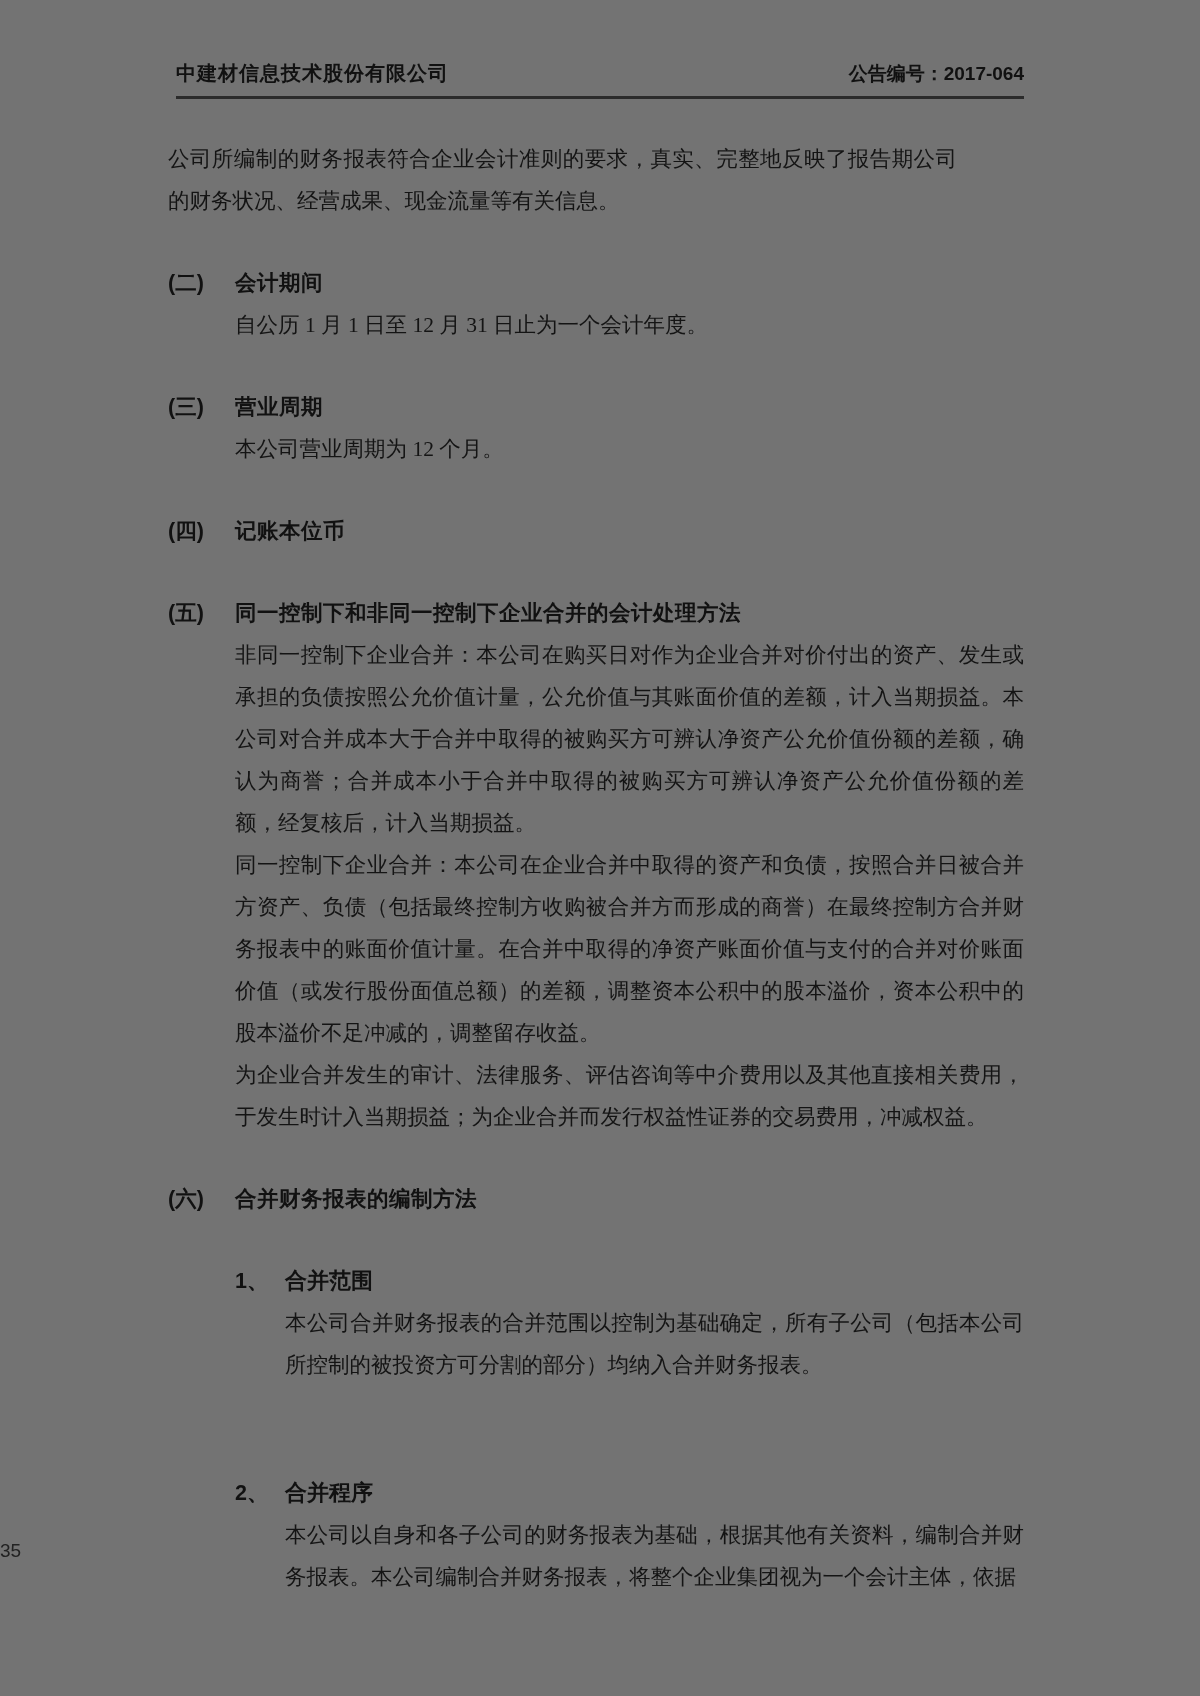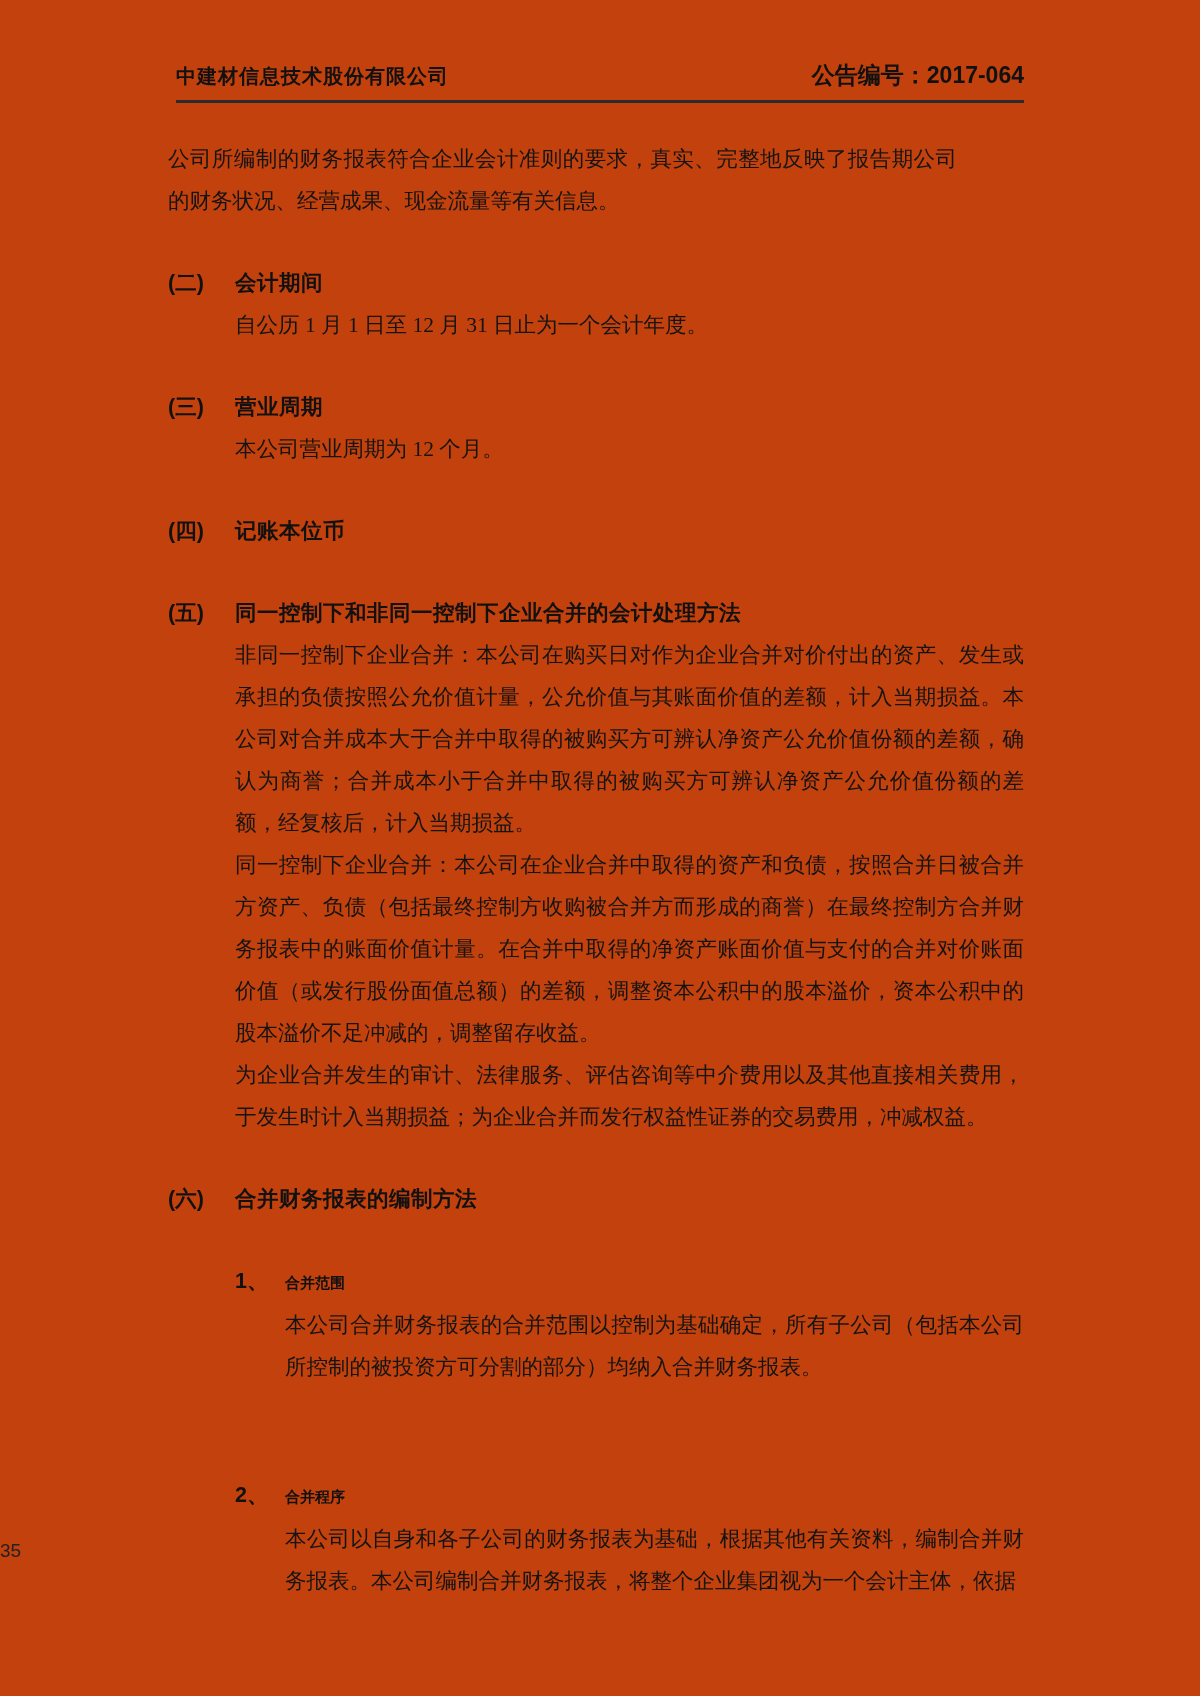--- a/index.html
+++ b/index.html
@@ -5,21 +5,21 @@
   html, body {
     margin: 0;
     padding: 0;
     background: #e9e9e9;
   }
   .page {
     position: relative;
     width: 1200px;
     height: 1696px;
     margin: 0 auto;
-    background: #c2410c;
+    background: #737373;
     box-shadow: 0 0 14px rgba(0,0,0,0.18);
     color: #111111;
     font-family: "Liberation Serif", serif;
     overflow: hidden;
   }
 
   
   .doc-header {
     position: absolute;
     top: 60px;
@@ -33,21 +33,21 @@
   }
   .doc-header .company {
     font-family: "Liberation Sans", sans-serif;
     font-weight: 700;
     font-size: 20px;
     letter-spacing: 1px;
   }
   .doc-header .notice-no {
     font-family: "Liberation Sans", sans-serif;
     font-weight: 700;
-    font-size: 23px;
+    font-size: 19px;
   }
   .doc-header .header-rule {
     margin-top: 9px;
     height: 3px;
     background: #2b2b2b;
   }
 
   
   .doc-body {
     position: absolute;
@@ -107,21 +107,21 @@
     flex: 0 0 50px;
     font-family: "Liberation Sans", sans-serif;
     font-weight: 700;
     font-size: 21.5px;
     line-height: 42px;
   }
   .subsec-head .sub-title {
     margin: 0;
     font-family: "Liberation Sans", sans-serif;
     font-weight: 700;
-    font-size: 15px;
+    font-size: 22px;
     line-height: 42px;
   }
   .subsec-content {
     margin-left: 50px;
     width: 739px;
   }
 
   .gap-lg { height: 46px; }
 
   

